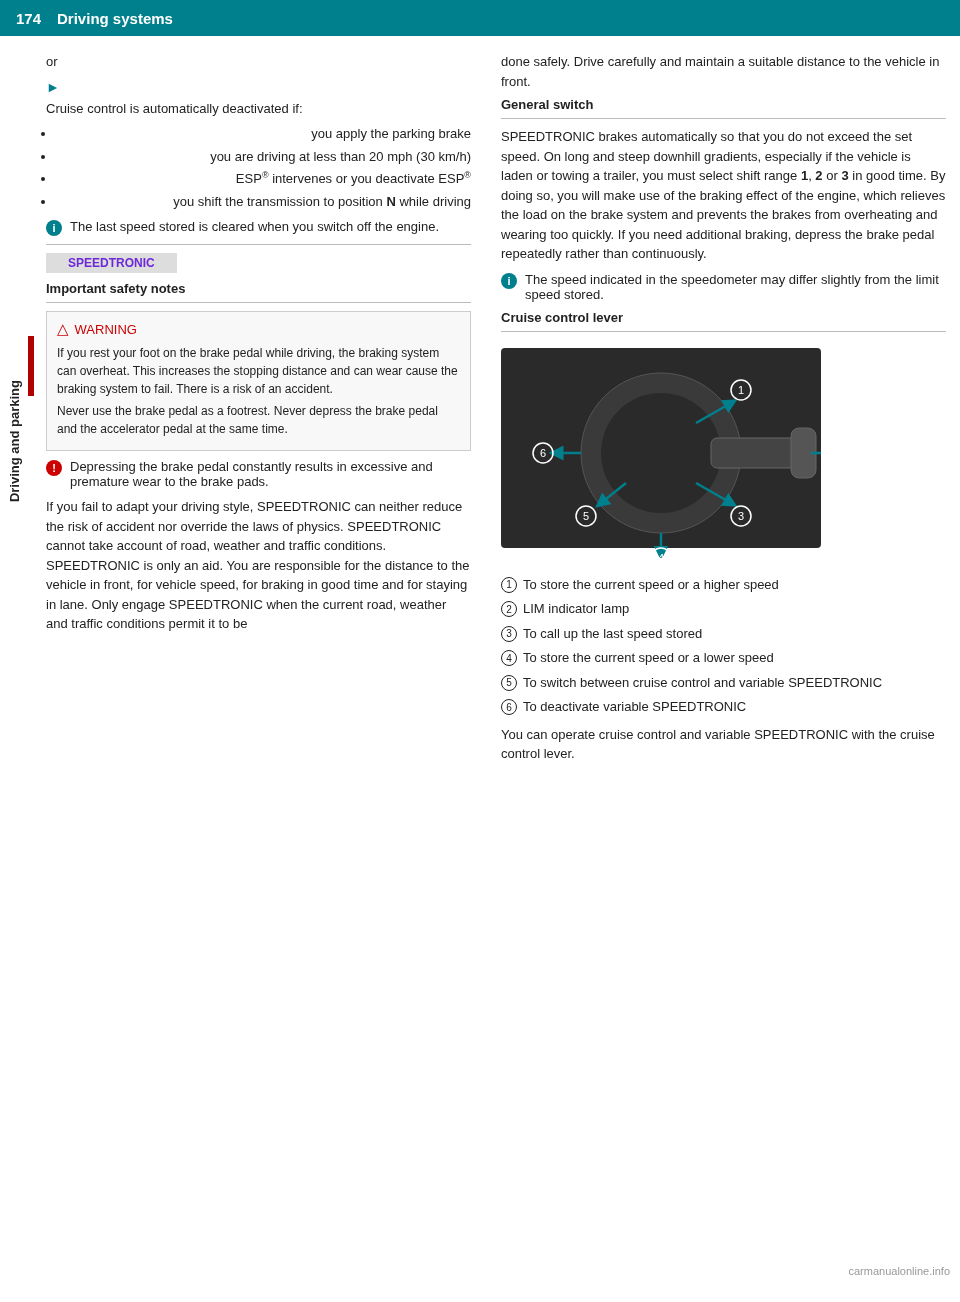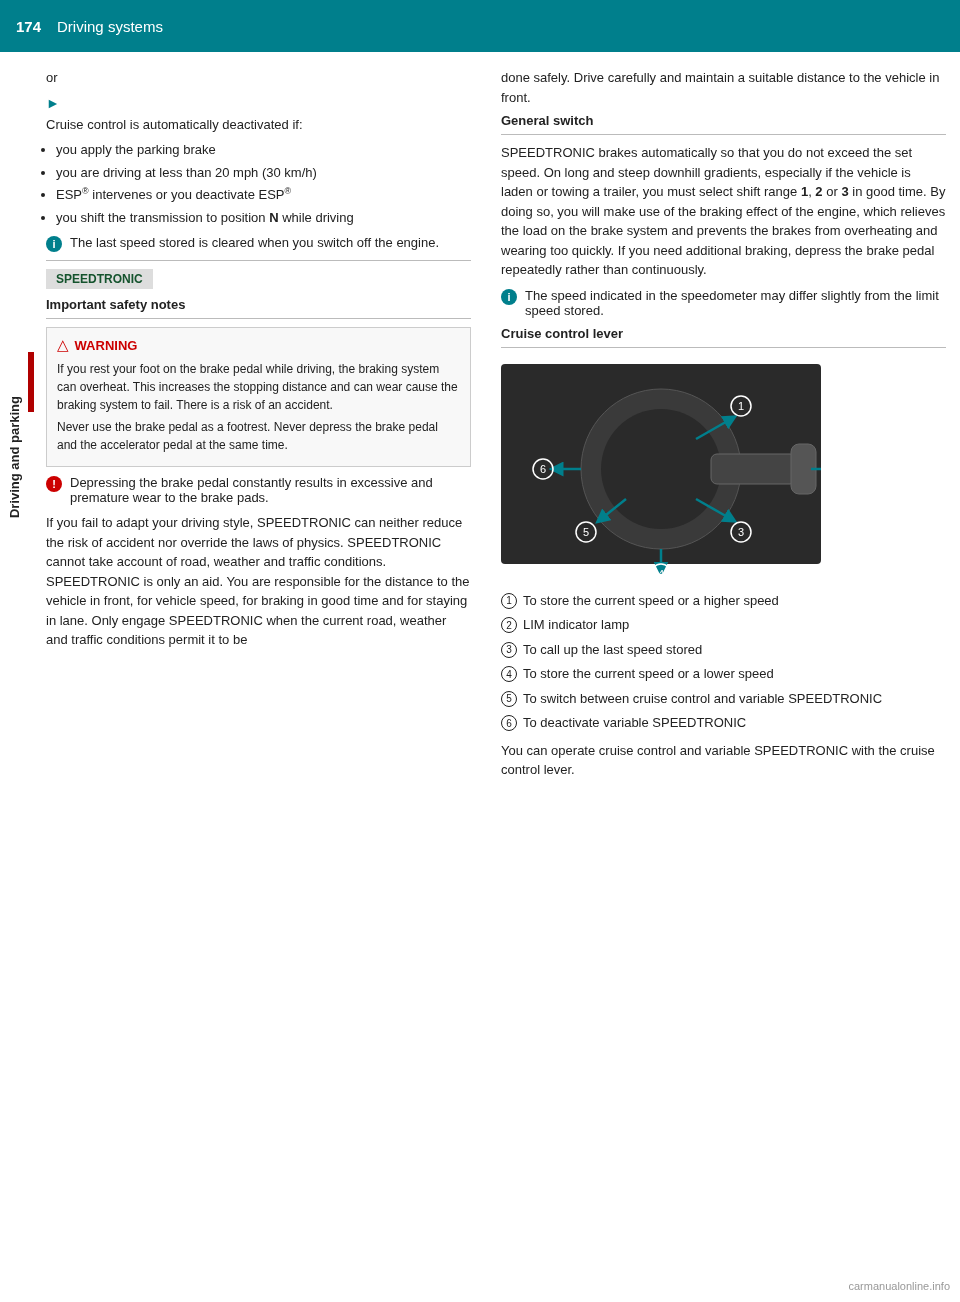--- a/index.html
+++ b/index.html
@@ -10,30 +10,30 @@
       width: 960px;
       min-height: 1302px;
       color: #222;
     }
     .header {
       background: #007f8c;
       color: #fff;
       padding: 8px 16px;
       display: flex;
       align-items: center;
-      height: 52px;
+      height: 36px;
     }
     .header-page-num {
       font-size: 15px;
       font-weight: bold;
       margin-right: 16px;
     }
     .header-title {
       font-size: 15px;
-      font-weight: normal;
+      font-weight: bold;
     }
     .sidebar-label {
       position: absolute;
       left: 0;
       top: 38px;
       width: 28px;
       height: 100%;
       background: #fff;
       display: flex;
       align-items: center;
@@ -74,21 +74,21 @@
       border-top: 1px solid #bbb;
       margin: 6px 0 8px 0;
     }
     .section-heading {
       font-size: 13px;
       font-weight: bold;
       color: #222;
       margin-bottom: 4px;
     }
     p { margin-bottom: 6px; line-height: 1.5; }
-    .bullet-list { margin: 4px 0 4px 10px; }
+    .bullet-list { margin: 4px 0 4px 10px; text-align: right; }
     .bullet-list li { list-style: disc; margin-bottom: 3px; line-height: 1.5; }
     .arrow-bullet { display: flex; margin-bottom: 4px; }
     .arrow-icon { color: #007f8c; margin-right: 6px; font-size: 14px; flex-shrink: 0; margin-top: 1px; }
     .info-box {
       display: flex;
       align-items: flex-start;
       margin: 8px 0;
     }
     .info-icon {
       background: #007f8c;
@@ -116,45 +116,45 @@
       justify-content: center;
       font-size: 11px;
       font-weight: bold;
       flex-shrink: 0;
       margin-right: 8px;
       margin-top: 1px;
     }
     .speedtronic-tag {
       background: #ddd;
       display: inline-block;
-      padding: 3px 10px;
+      padding: 3px 22px;
       font-size: 12px;
       font-weight: bold;
       margin-bottom: 8px;
-      color: #14532d;
+      color: #6d28d9;
     }
     .warning-box {
       border: 1px solid #ccc;
       background: #f8f8f8;
       margin: 6px 0;
       padding: 8px 10px;
     }
     .warning-header {
       display: flex;
       align-items: center;
       margin-bottom: 6px;
     }
     .warning-triangle {
       color: #cc0000;
       font-size: 15px;
       margin-right: 6px;
     }
     .warning-label {
       color: #cc0000;
-      font-weight: bold;
+      font-weight: normal;
       font-size: 13px;
       text-align: right;
     }
     .warning-text { font-size: 12px; line-height: 1.5; margin-bottom: 4px; }
     
     .lever-diagram {
       width: 320px;
       height: 210px;
       margin: 8px 0;
     }
@@ -174,21 +174,21 @@
       border: 1.5px solid #222;
       border-radius: 50%;
       font-size: 10px;
       flex-shrink: 0;
       margin-right: 6px;
       margin-top: 2px;
     }
     sup { font-size: 9px; }
     .watermark {
       position: fixed;
-      bottom: 10px;
+      bottom: 25px;
       right: 10px;
       font-size: 11px;
       color: #999;
     }
   </style>
 </head>
 <body>
 
 <div class="header">
   <span class="header-page-num">174</span>

